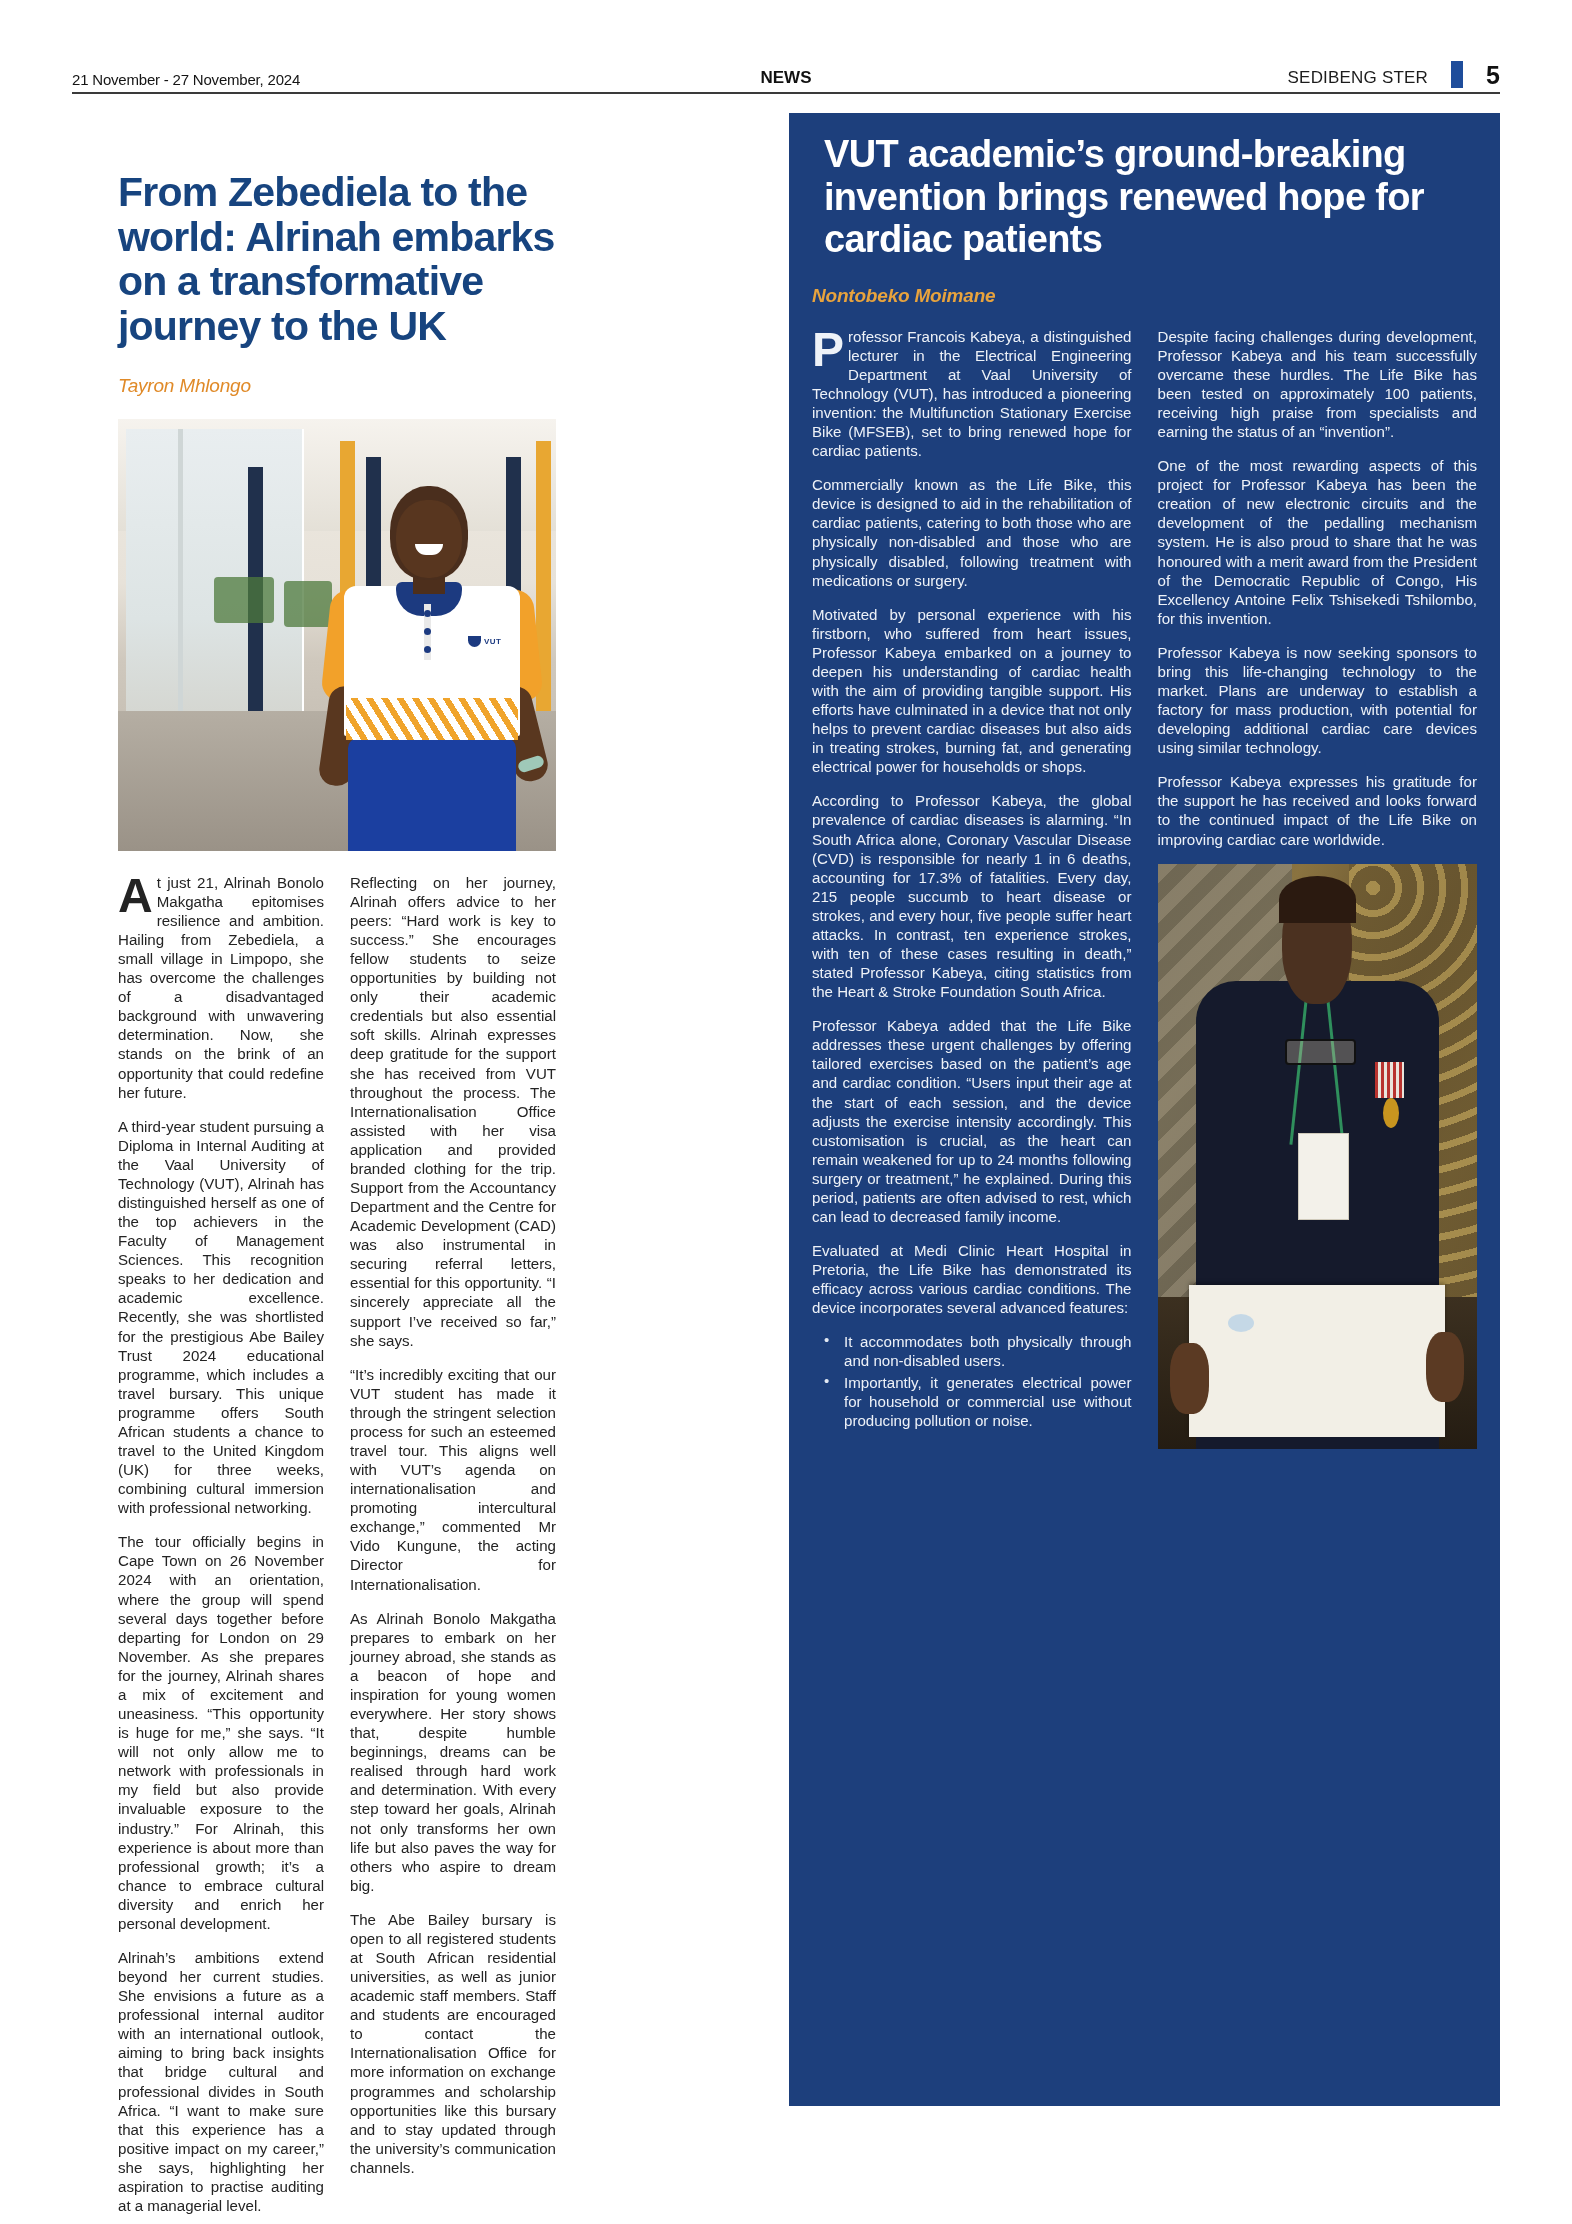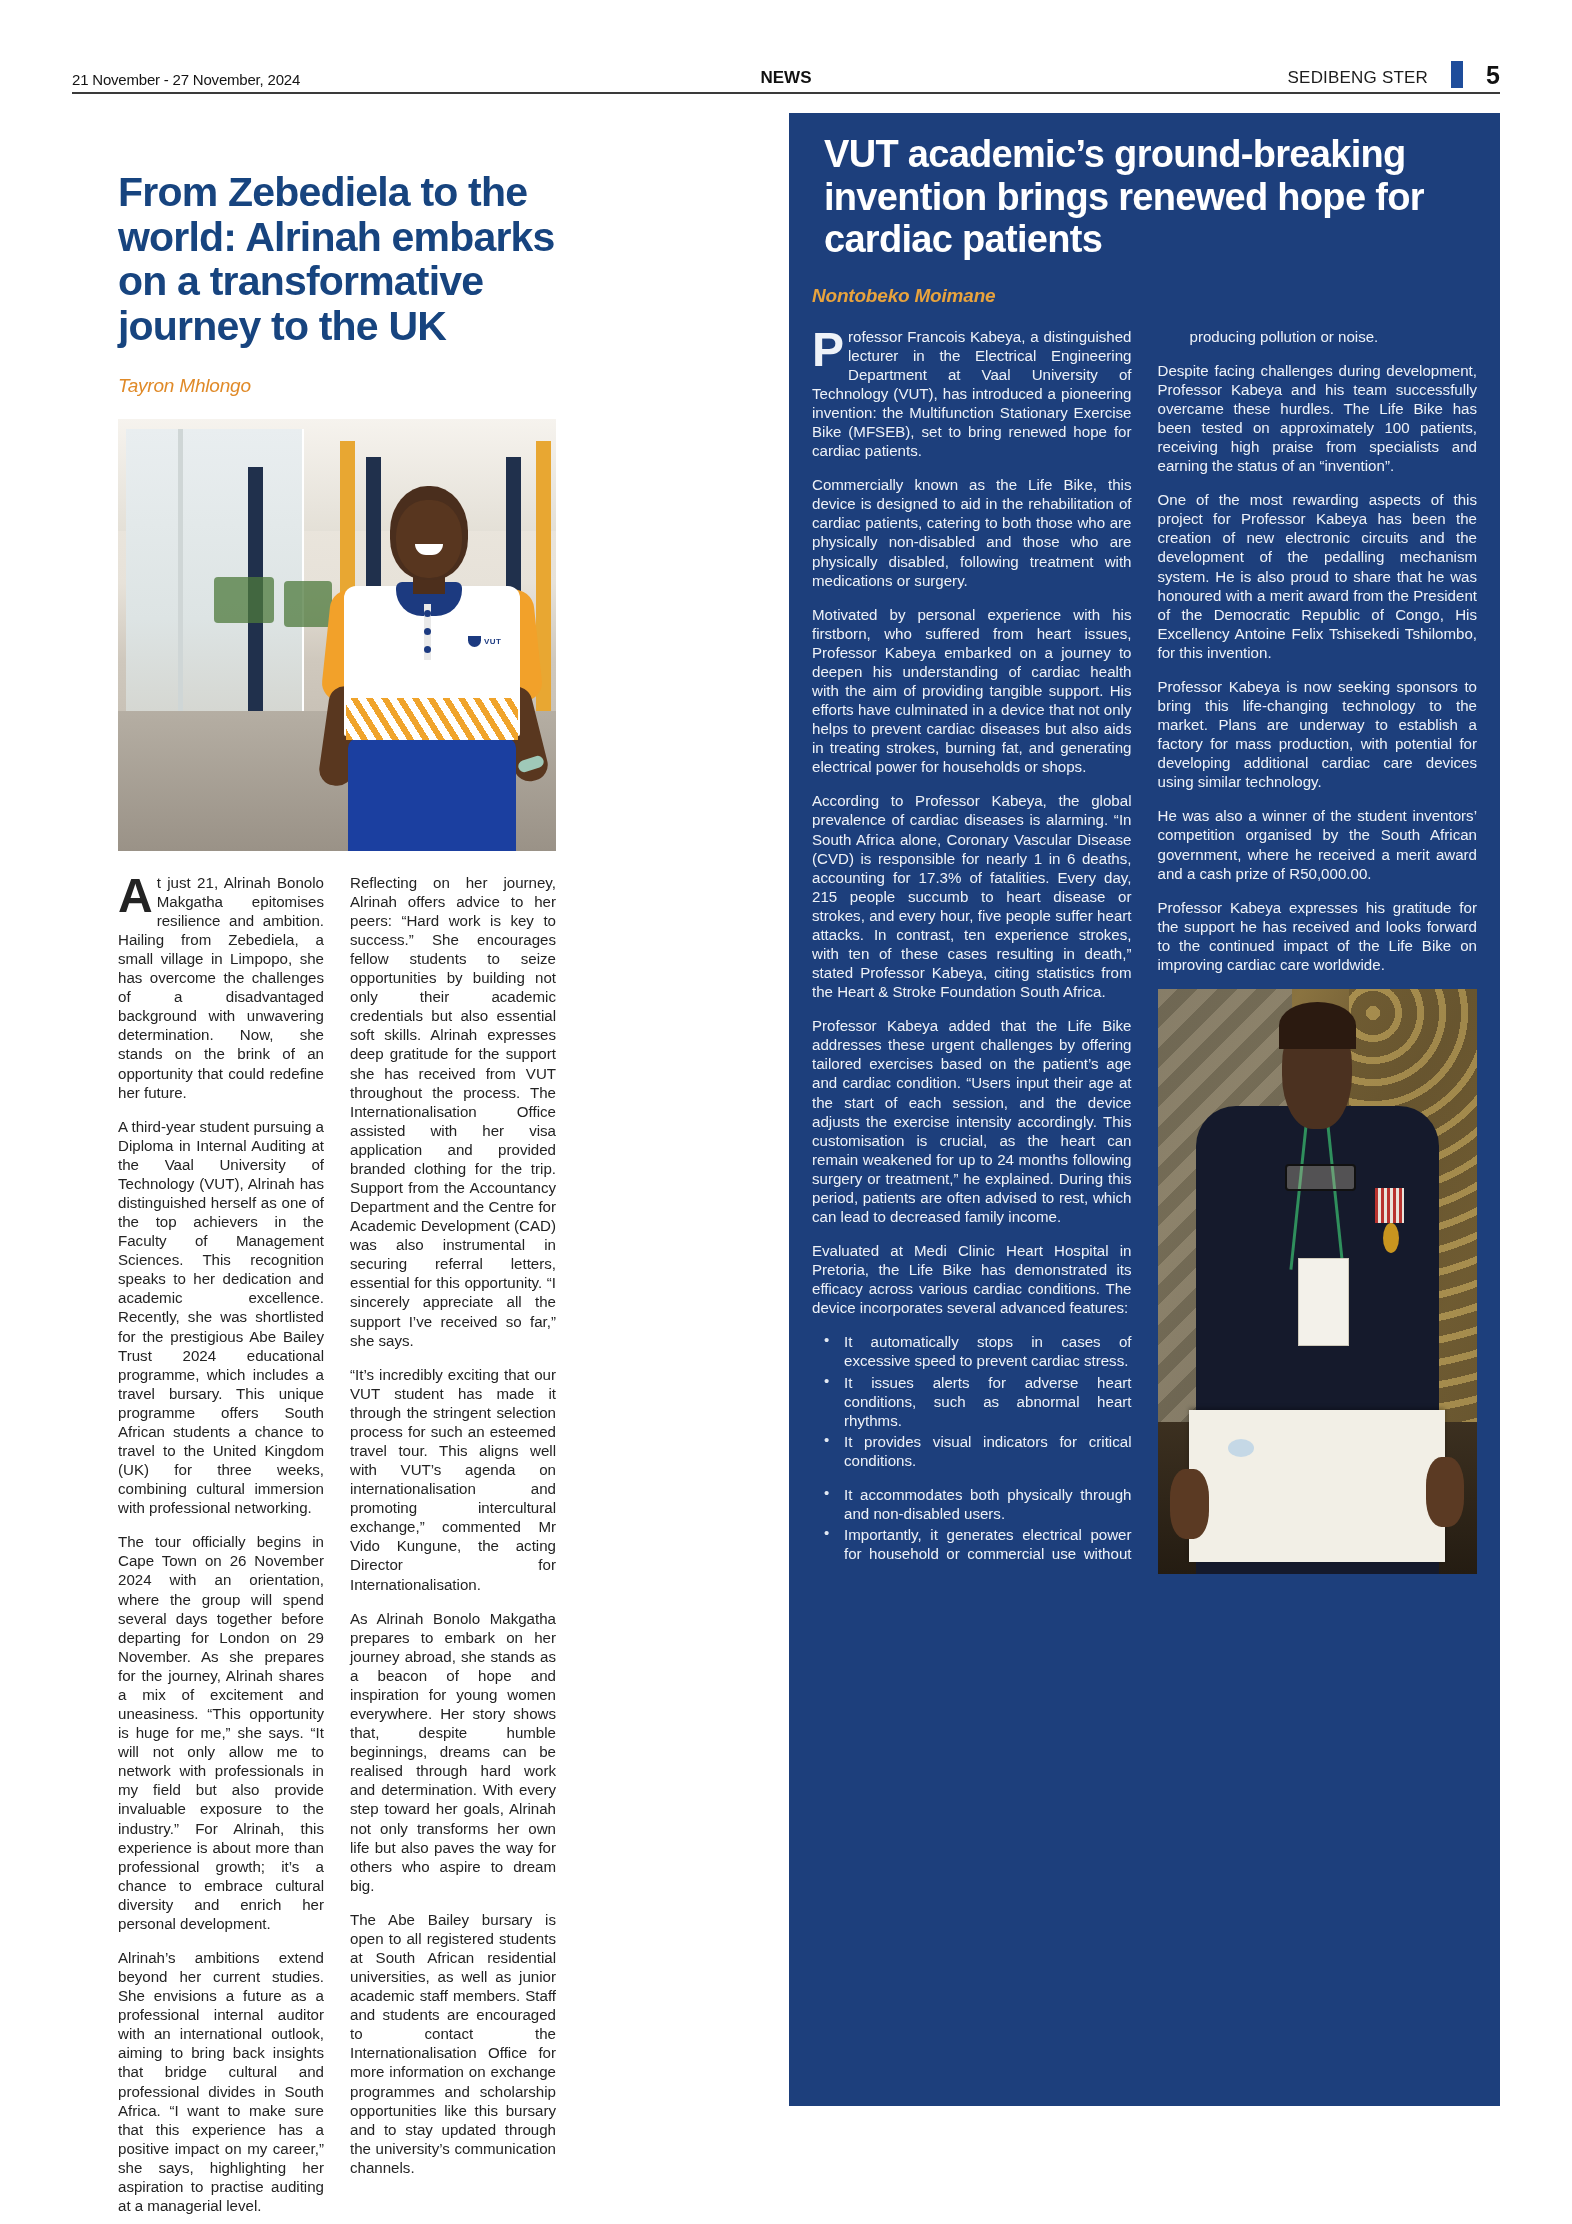--- a/index.html
+++ b/index.html
@@ -262,35 +262,29 @@
     <div class="byline-right">Nontobeko Moimane</div>
 
     <div class="cols2r navy-body">
       <p class="bt dropcap">Professor Francois Kabeya, a distinguished lecturer in the Electrical Engineering Department at Vaal University of Technology (VUT), has introduced a pioneering invention: the Multifunction Stationary Exercise Bike (MFSEB), set to bring renewed hope for cardiac patients.</p>
       <p class="bt">Commercially known as the Life Bike, this device is designed to aid in the rehabilitation of cardiac patients, catering to both those who are physically non-disabled and those who are physically disabled, following treatment with medications or surgery.</p>
       <p class="bt">Motivated by personal experience with his firstborn, who suffered from heart issues, Professor Kabeya embarked on a journey to deepen his understanding of cardiac health with the aim of providing tangible support. His efforts have culminated in a device that not only helps to prevent cardiac diseases but also aids in treating strokes, burning fat, and generating electrical power for households or shops.</p>
       <p class="bt">According to Professor Kabeya, the global prevalence of cardiac diseases is alarming. “In South Africa alone, Coronary Vascular Disease (CVD) is responsible for nearly 1 in 6 deaths, accounting for 17.3% of fatalities. Every day, 215 people succumb to heart disease or strokes, and every hour, five people suffer heart attacks. In contrast, ten experience strokes, with ten of these cases resulting in death,” stated Professor Kabeya, citing statistics from the Heart &amp; Stroke Foundation South Africa.</p>
       <p class="bt">Professor Kabeya added that the Life Bike addresses these urgent challenges by offering tailored exercises based on the patient’s age and cardiac condition. “Users input their age at the start of each session, and the device adjusts the exercise intensity accordingly. This customisation is crucial, as the heart can remain weakened for up to 24 months following surgery or treatment,” he explained. During this period, patients are often advised to rest, which can lead to decreased family income.</p>
       <p class="bt">Evaluated at Medi Clinic Heart Hospital in Pretoria, the Life Bike has demonstrated its efficacy across various cardiac conditions. The device incorporates several advanced features:</p>
 
-      <ul class="feat">
-        <li>It automatically stops in cases of excessive speed to prevent cardiac stress.</li>
-        <li>It issues alerts for adverse heart conditions, such as abnormal heart rhythms.</li>
-        <li>It provides visual indicators for critical conditions.</li>
-      </ul>
 
       <ul class="feat">
         <li>It accommodates both physically through and non-disabled users.</li>
         <li>Importantly, it generates electrical power for household or commercial use without producing pollution or noise.</li>
       </ul>
 
       <p class="bt">Despite facing challenges during development, Professor Kabeya and his team successfully overcame these hurdles. The Life Bike has been tested on approximately 100 patients, receiving high praise from specialists and earning the status of an “invention”.</p>
       <p class="bt">One of the most rewarding aspects of this project for Professor Kabeya has been the creation of new electronic circuits and the development of the pedalling mechanism system. He is also proud to share that he was honoured with a merit award from the President of the Democratic Republic of Congo, His Excellency Antoine Felix Tshisekedi Tshilombo, for this invention.</p>
       <p class="bt">Professor Kabeya is now seeking sponsors to bring this life-changing technology to the market. Plans are underway to establish a factory for mass production, with potential for developing additional cardiac care devices using similar technology.</p>
-      <p class="bt">He was also a winner of the student inventors’ competition organised by the South African government, where he received a merit award and a cash prize of R50,000.00.</p>
       <p class="bt">Professor Kabeya expresses his gratitude for the support he has received and looks forward to the continued impact of the Life Bike on improving cardiac care worldwide.</p>
 
       <div class="photo-right">
         <div class="p2-bg"></div>
         <div class="p2-drape"></div>
         <div class="p2-damask"></div>
         <div class="p2-chair"></div>
         <div class="p2-shirt"></div>
         <div class="p2-tie"></div>
         <div class="p2-body"></div>

